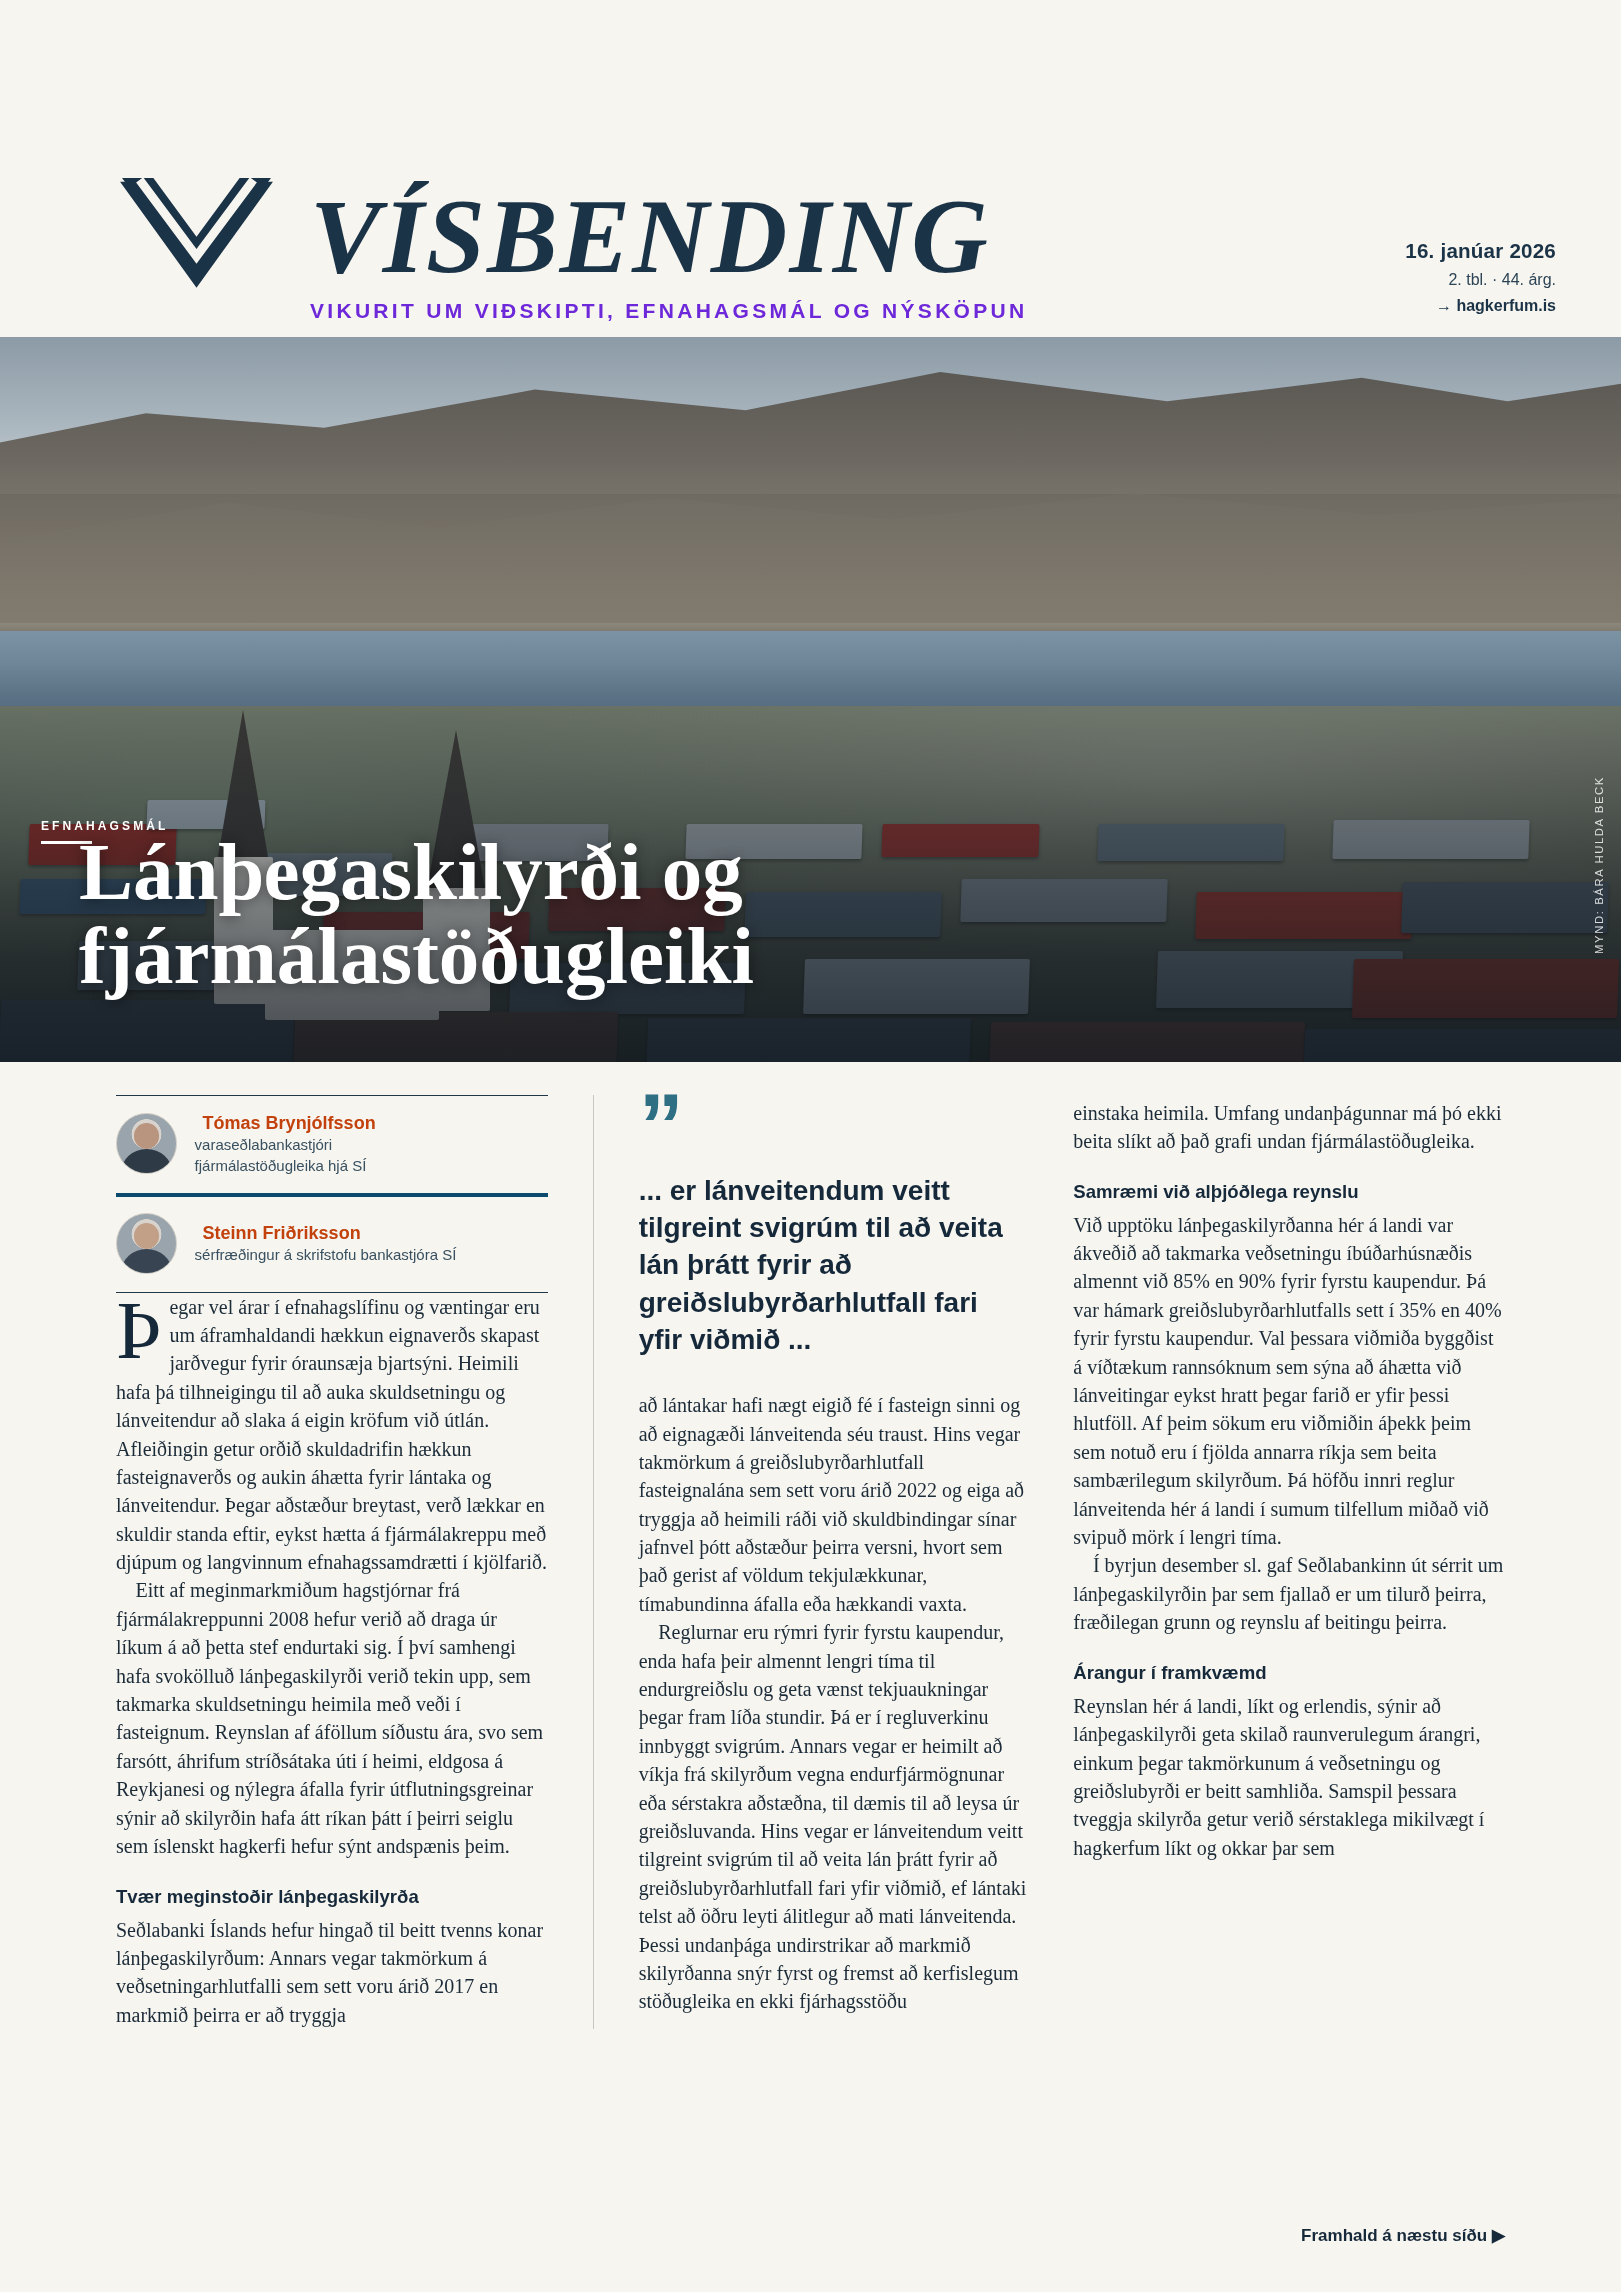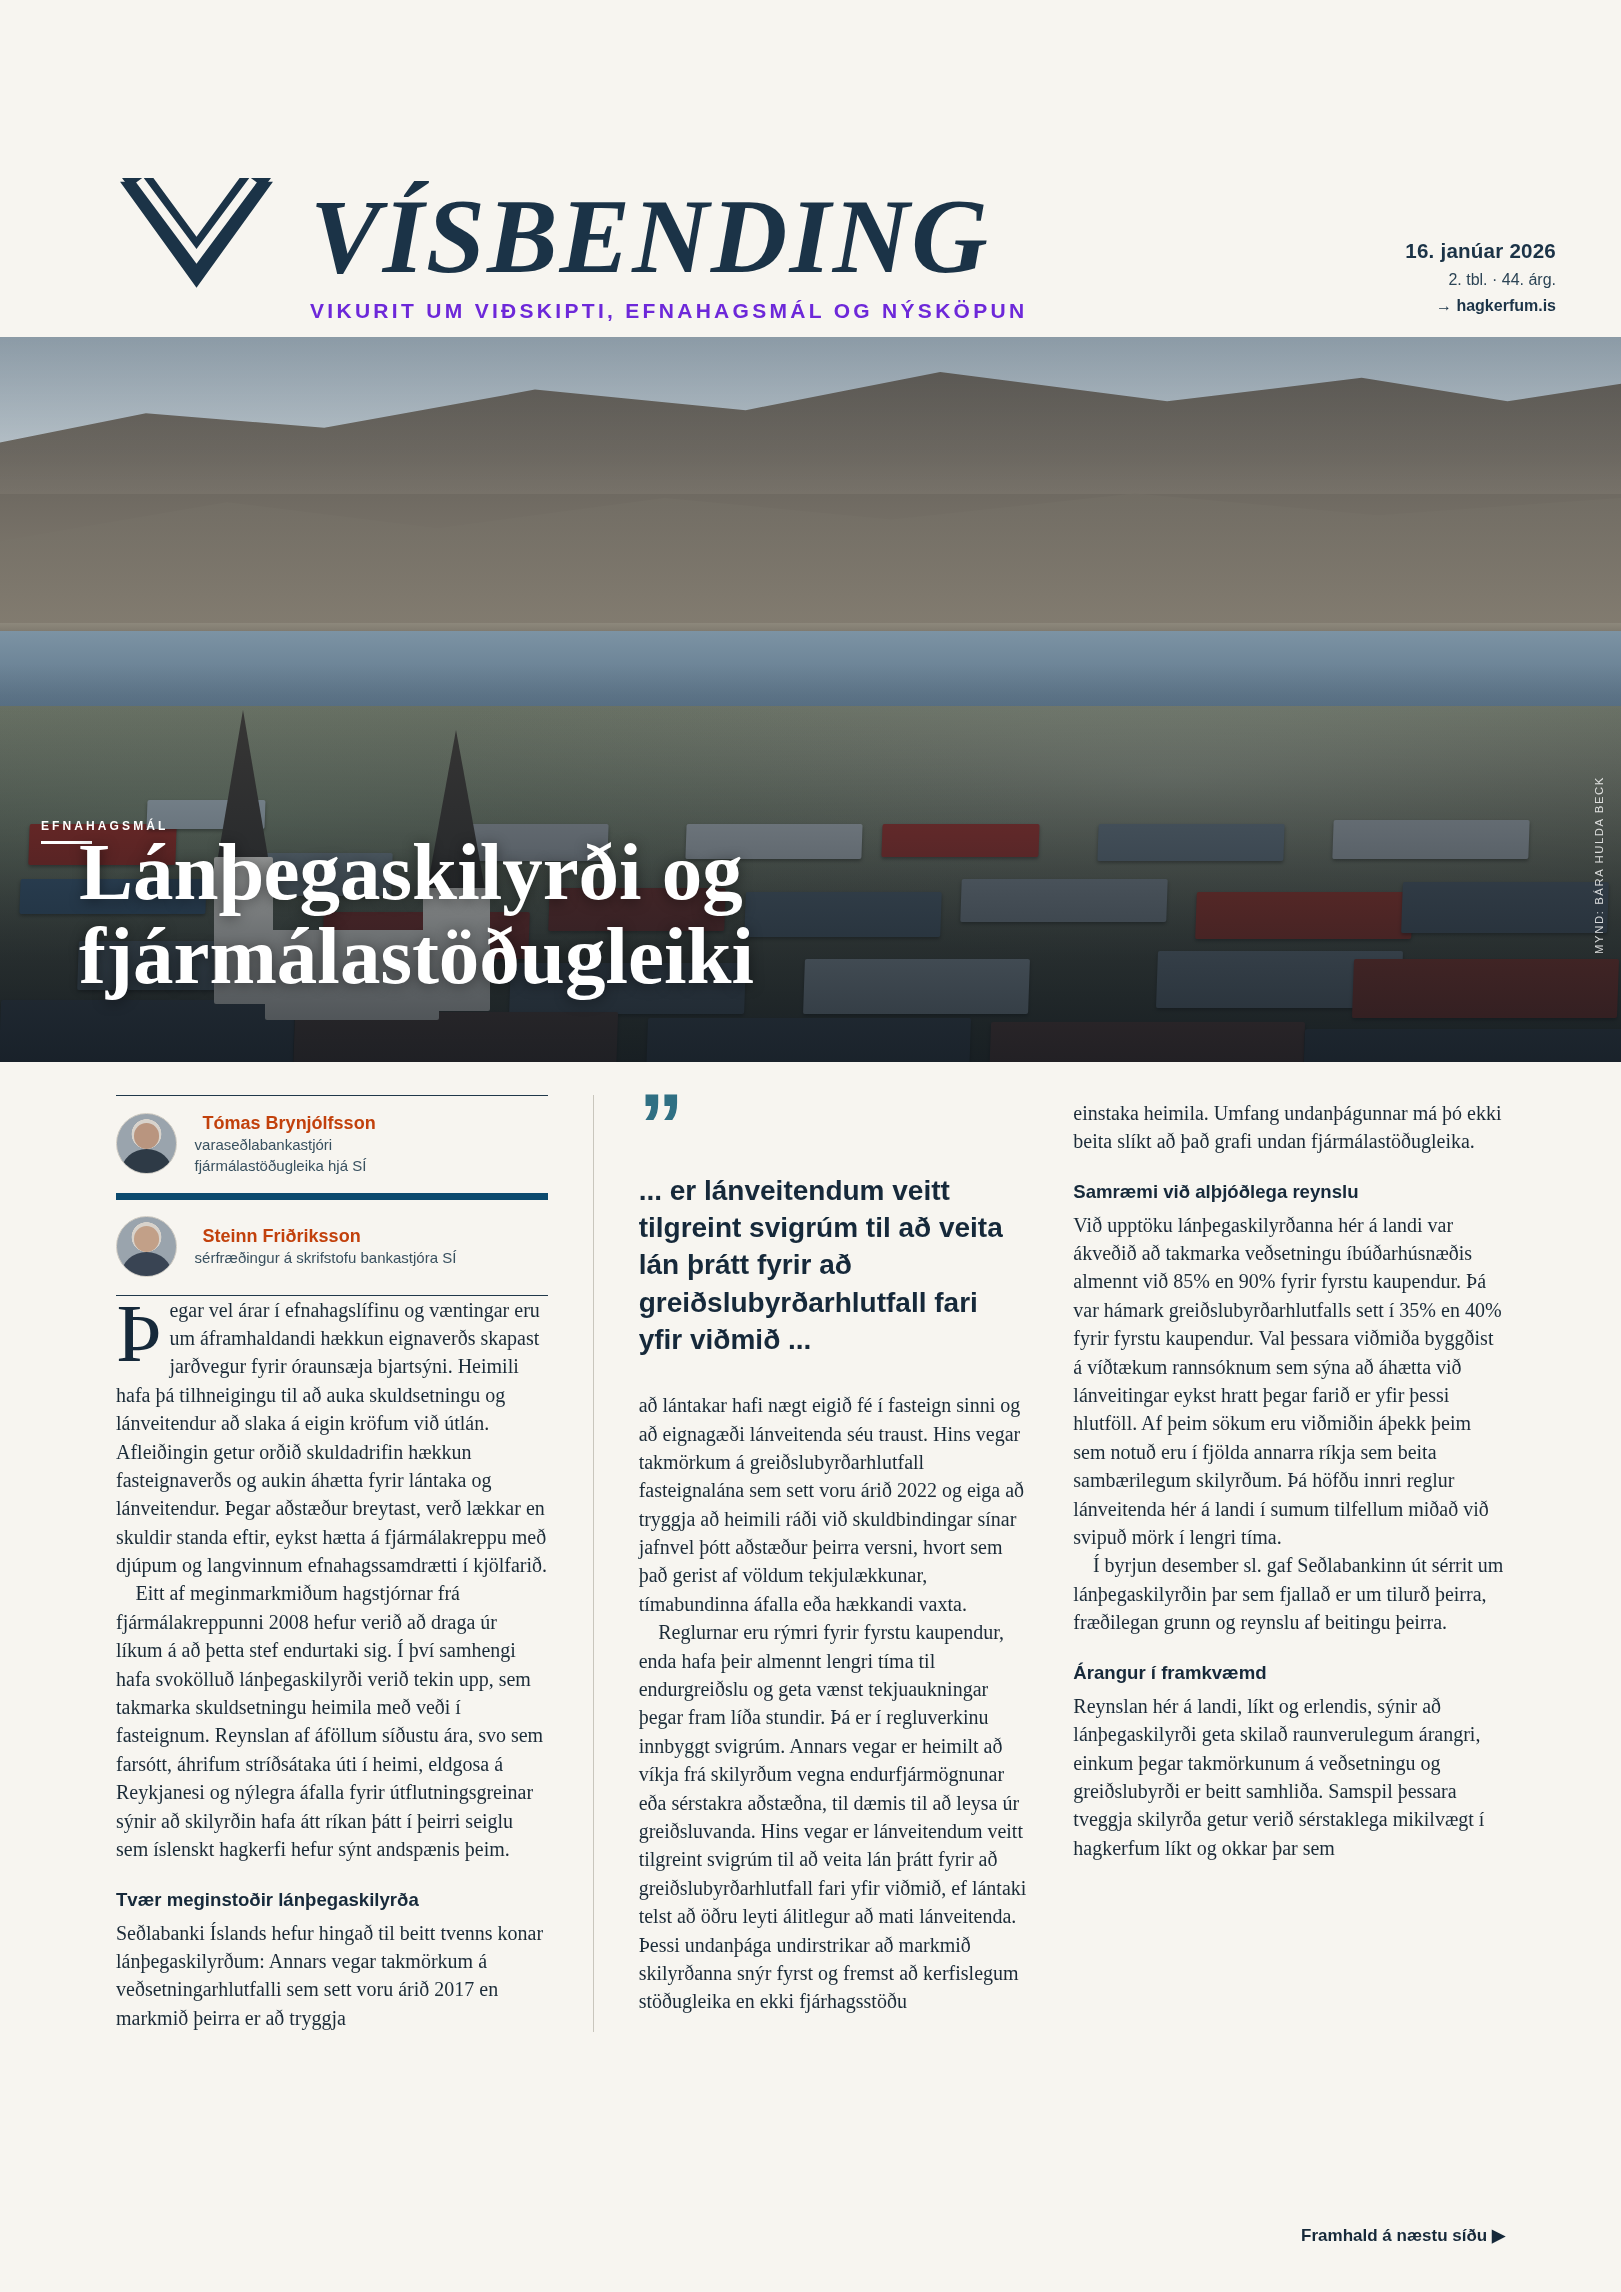--- a/index.html
+++ b/index.html
@@ -176,21 +176,21 @@
   .col { position: relative; }
   .col.mid, .col.right { padding-top: 3.9px; }
   .col.mid { border-left: 1px solid #c9c6bd; padding-left: 45px; margin-left: -2px; }
   .col.right { padding-left: 0; }
 
   
   .author {
     display: flex; align-items: center; gap: 17.6px;
     padding: 15.7px 0 17.6px 0;
   }
-  .author + .author { border-top: 7px solid #0c4a6e; }
+  .author + .author { border-top: 4px solid #0c4a6e; }
   .authors-wrap { border-top: 1px solid #20384a; border-bottom: 1px solid #20384a; }
   .avatar {
     width: 61px; height: 61px; border-radius: 50%;
     flex: none; overflow: hidden; position: relative;
     background: radial-gradient(circle at 50% 34%, #d8d3cc 0 30%, #9aa4ad 31% 100%);
     border: 1px solid #cfcbc3;
   }
   .avatar .head {
     position: absolute; left: 50%; top: 16%;
     width: 44%; height: 44%; border-radius: 50%;

